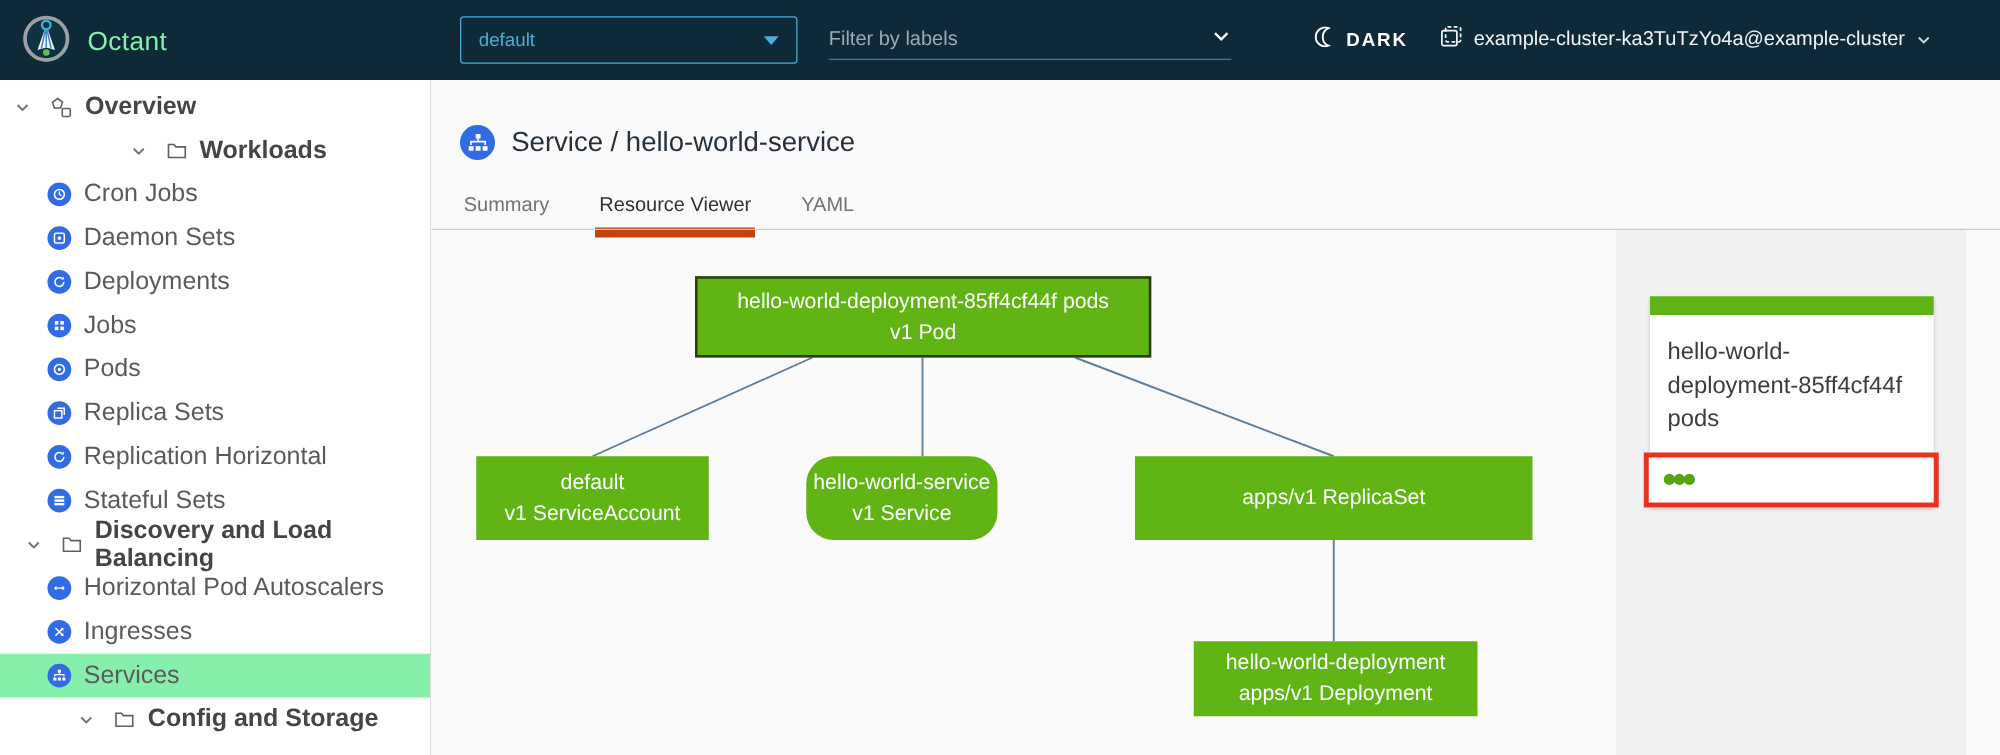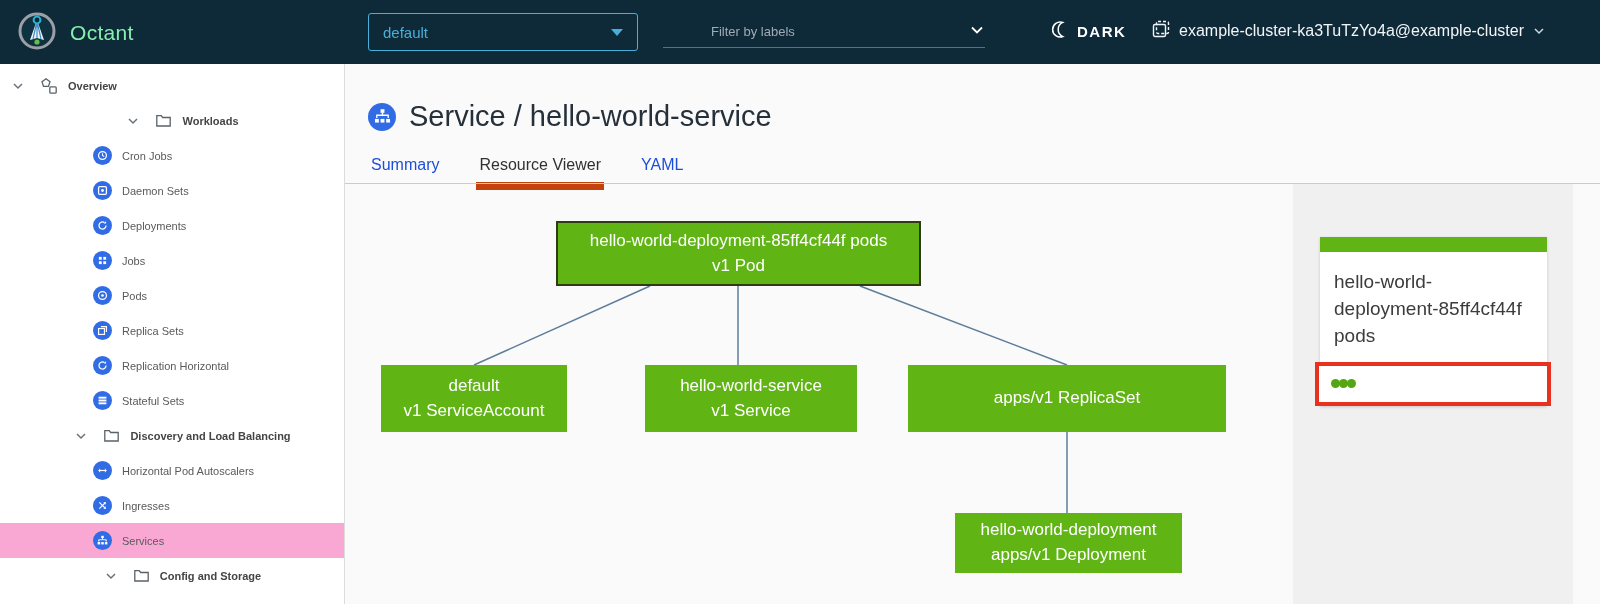--- a/index.html
+++ b/index.html
@@ -15,71 +15,71 @@
   .ns-select { position:absolute; left:368px; top:13px; width:270px; height:38px;
     border:1px solid #49afd9; border-radius:3px; display:flex; align-items:center;
     padding:0 14px; cursor:pointer; }
   .ns-select-value { color:#49afd9; font-size:15px; flex:1; }
   .ns-caret { width:0; height:0; border-left:6px solid transparent; border-right:6px solid transparent;
     border-top:7px solid #49afd9; }
 
   .filter-box { position:absolute; left:663px; top:16px; width:322px; height:32px;
     border-bottom:1px solid #5f707c; display:flex; align-items:center; }
   .filter-input { flex:1; background:transparent; border:none; outline:none; color:#f0abfc;
-    font-size:13px; font-family:"Liberation Sans", sans-serif;margin-left:48px; }
+    font-size:16px; font-family:"Liberation Sans", sans-serif; }
   .filter-input::placeholder { color:#9fabb3; opacity:1; }
 
   .theme-toggle { position:absolute; left:1051px; top:21px; display:flex; align-items:center;
     gap:9px; color:#ffffff; cursor:pointer; }
   .theme-label { font-size:15px; font-weight:bold; letter-spacing:1.5px; }
 
   .context { position:absolute; left:1152px; top:20px; display:flex; align-items:center;
     gap:9px; color:#f2f5f7; cursor:pointer; }
   .context-value { font-size:16px; }
   .context-chevron svg { display:block; }
 
   
   .sidebar { position:absolute; left:0; top:64px; width:345px; height:540px; background:#ffffff;
     border-right:1px solid #dcdcdc; padding-top:4px; }
   .nav-row { display:flex; align-items:center; height:35px; cursor:pointer; color:#5a5a5a;
-    font-size:11px; }
-  .nav-row.selected { background:#f9a8d4; }
+    font-size:20px; }
+  .nav-row.selected { background:#86efac; }
   .nav-row .caret { width:16px; display:flex; justify-content:center; }
   .nav-row.lvl0 { padding-left:10px; font-weight:bold; color:#454545; }
   .nav-row.lvl1 { padding-left:20px; font-weight:bold; color:#454545;justify-content:center; }
-  .nav-row.lvl2 { padding-left:93px; }
+  .nav-row.lvl2 { padding-left:38px; }
   .nav-ico { margin:0 10px 0 14px; display:flex; align-items:center; }
   .nav-row.lvl2 .nav-ico { margin:0 10px 0 0; }
   .res-icon { width:19px; height:19px; border-radius:50%; background:#326ce5;
     display:flex; align-items:center; justify-content:center; flex:0 0 auto; }
   .res-icon svg { display:block; }
 
   
   .main { position:absolute; left:345px; top:64px; width:1255px; height:540px; background:#fafafa; }
   .page-title { position:absolute; left:23px; top:36px; display:flex; align-items:center; gap:13px; }
   .title-icon { width:28px; height:28px; border-radius:50%; background:#326ce5;
     display:flex; align-items:center; justify-content:center; }
-  .title-text { font-size:29px; color:#25303a; }
+  .title-text { font-size:22px; color:#25303a; }
 
   .tabs { position:absolute; left:23px; top:88px; display:flex; gap:34px; }
-  .tab { font-size:16px; color:#1d4ed8; padding:4px 3px 8px; cursor:pointer; }
+  .tab { font-size:16px; color:#737373; padding:4px 3px 8px; cursor:pointer; }
   .tab.active { color:#313131; border-bottom:8px solid #c2410c; }
   .content-divider { position:absolute; left:0; top:119px; width:1255px; height:0;
     border-top:1px solid #cccccc; }
 
   
   .graph-area { position:absolute; left:0; top:120px; width:948px; height:420px; }
   .edges { position:absolute; left:0; top:0; }
   .node { position:absolute; background:#60b515; color:#ffffff; display:flex; flex-direction:column;
     align-items:center; justify-content:center; text-align:center; font-size:17px; line-height:1.45;
     cursor:pointer; }
   .node.selected { border:2px solid #2f3b12; }
   .node-pod { left:211px; top:37px; width:365px; height:65px; }
   .node-sa { left:36px; top:181px; width:186px; height:67px; }
-  .node-svc { left:300px; top:181px; width:212px; height:67px; }
+  .node-svc { left:300px; top:181px; width:153px; height:67px;border-radius:22px; }
   .node-rs { left:563px; top:181px; width:318px; height:67px; }
   .node-dep { left:610px; top:329px; width:227px; height:60px; }
 
   
   .detail-panel { position:absolute; left:948px; top:120px; width:280px; height:420px; background:#f0f0f0; }
   .detail-card { position:absolute; left:27px; top:53px; width:227px; background:#ffffff;
     box-shadow:0 1px 3px rgba(0,0,0,.18); }
   .card-topbar { height:15px; background:#60b515; }
   .card-title { padding:17px 14px 12px; font-size:19px; line-height:1.42; color:#3c3c3c;
     word-wrap:break-word; }

